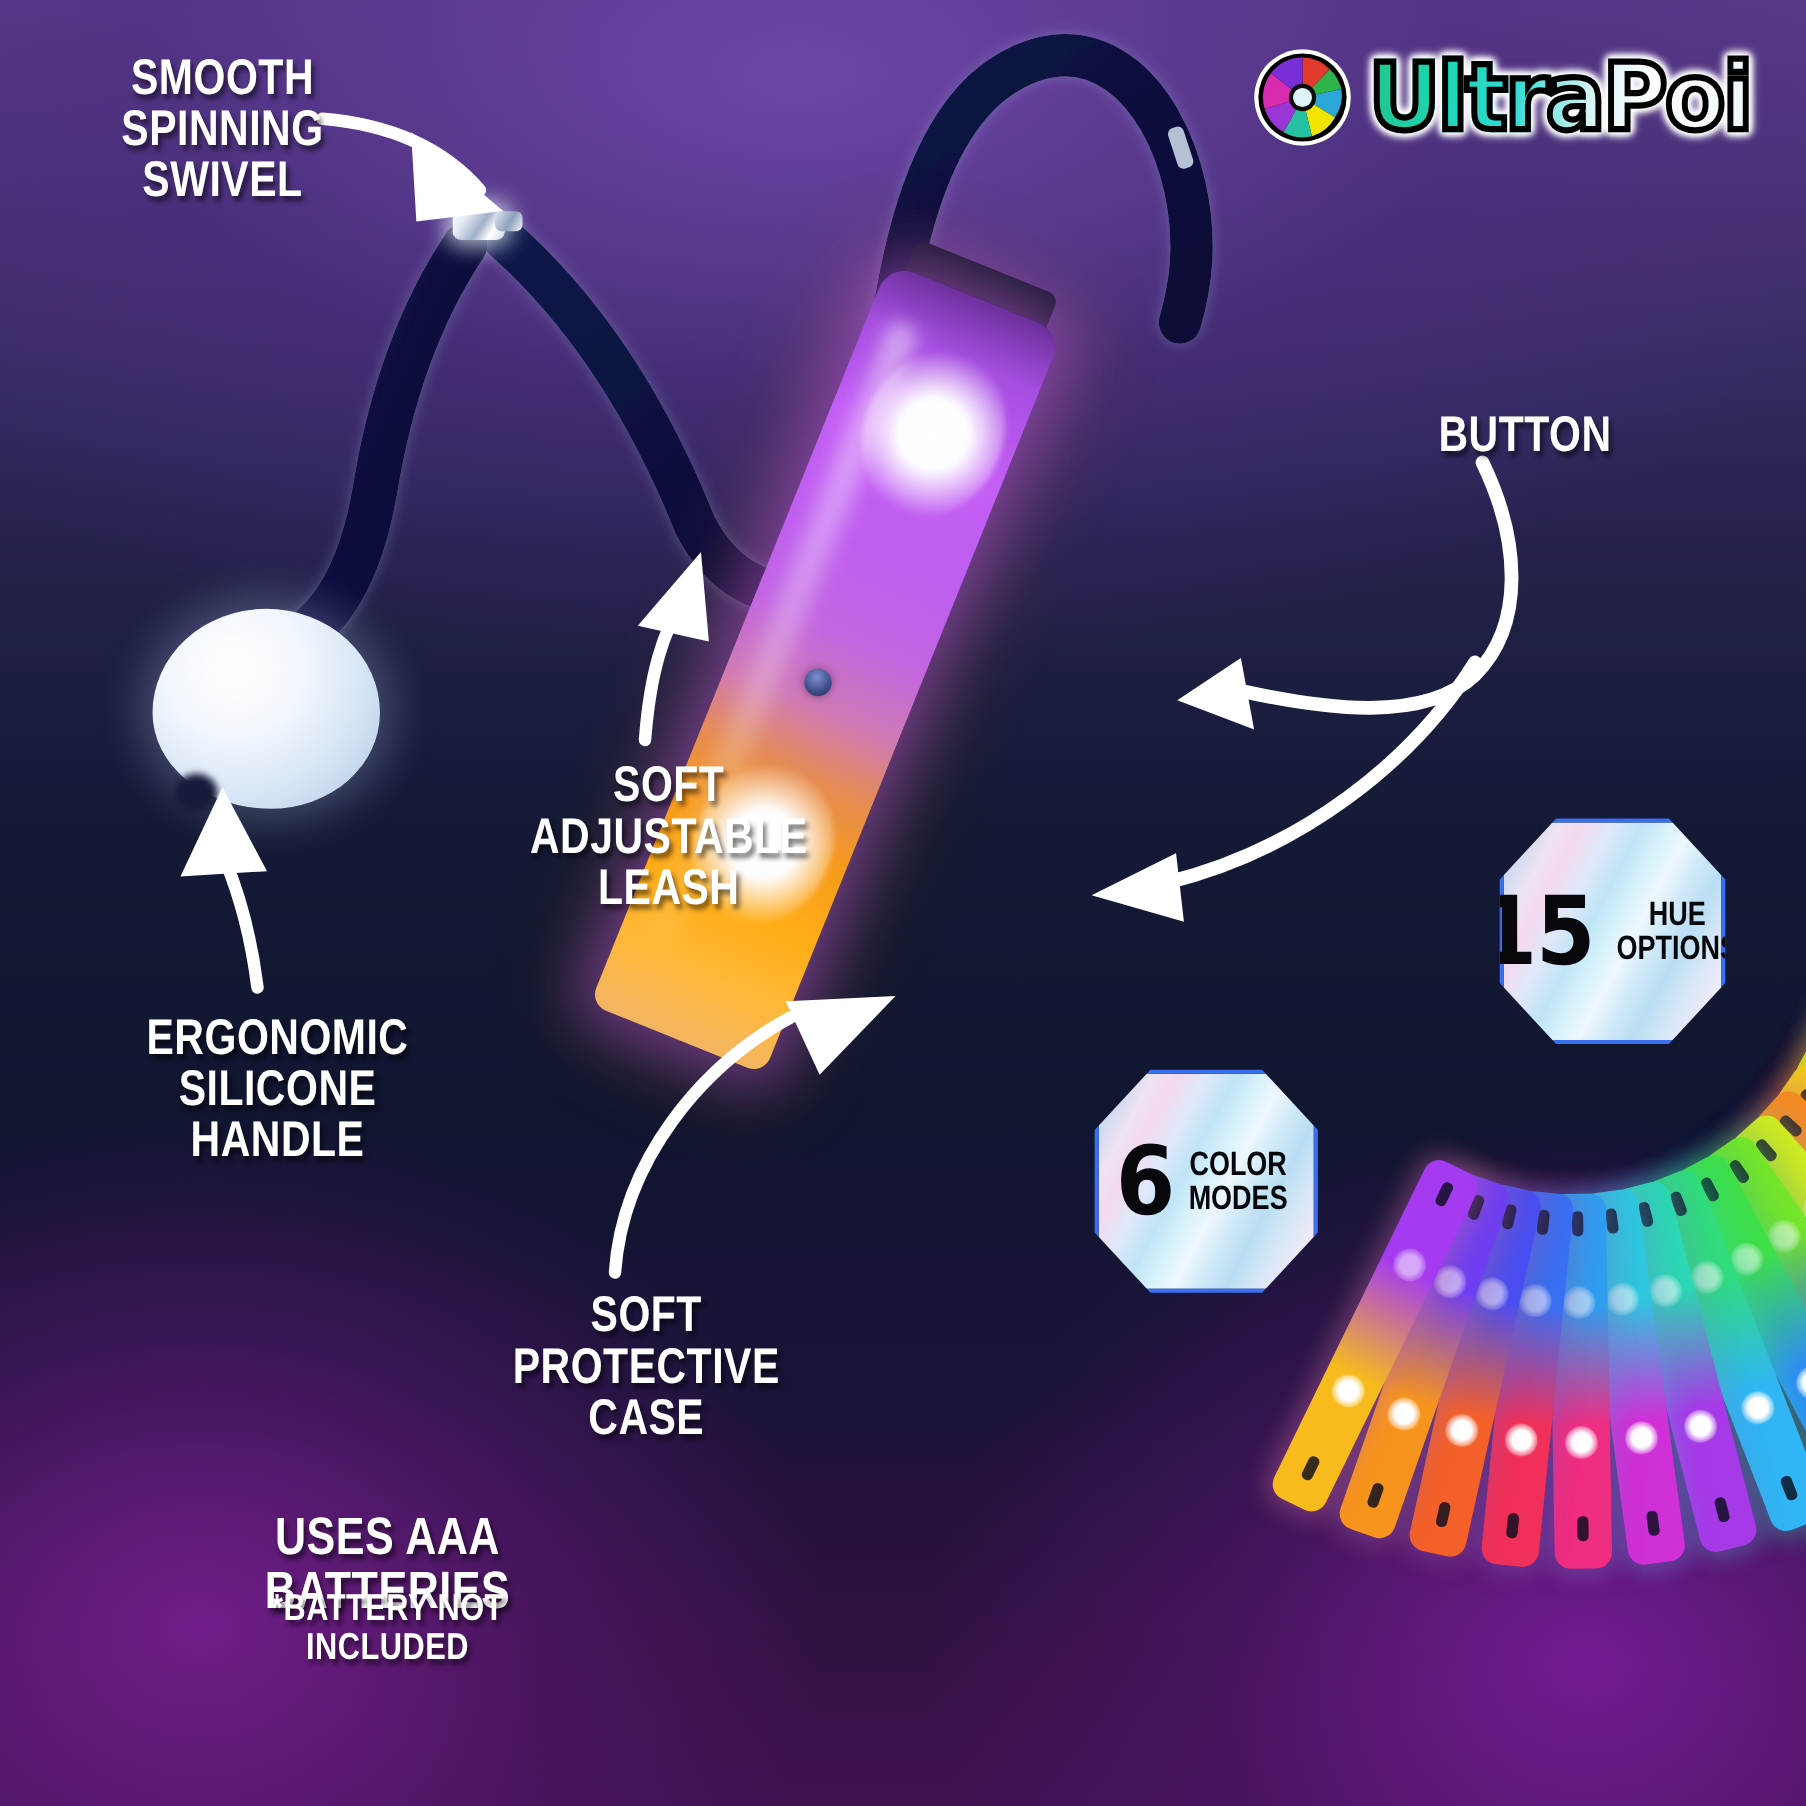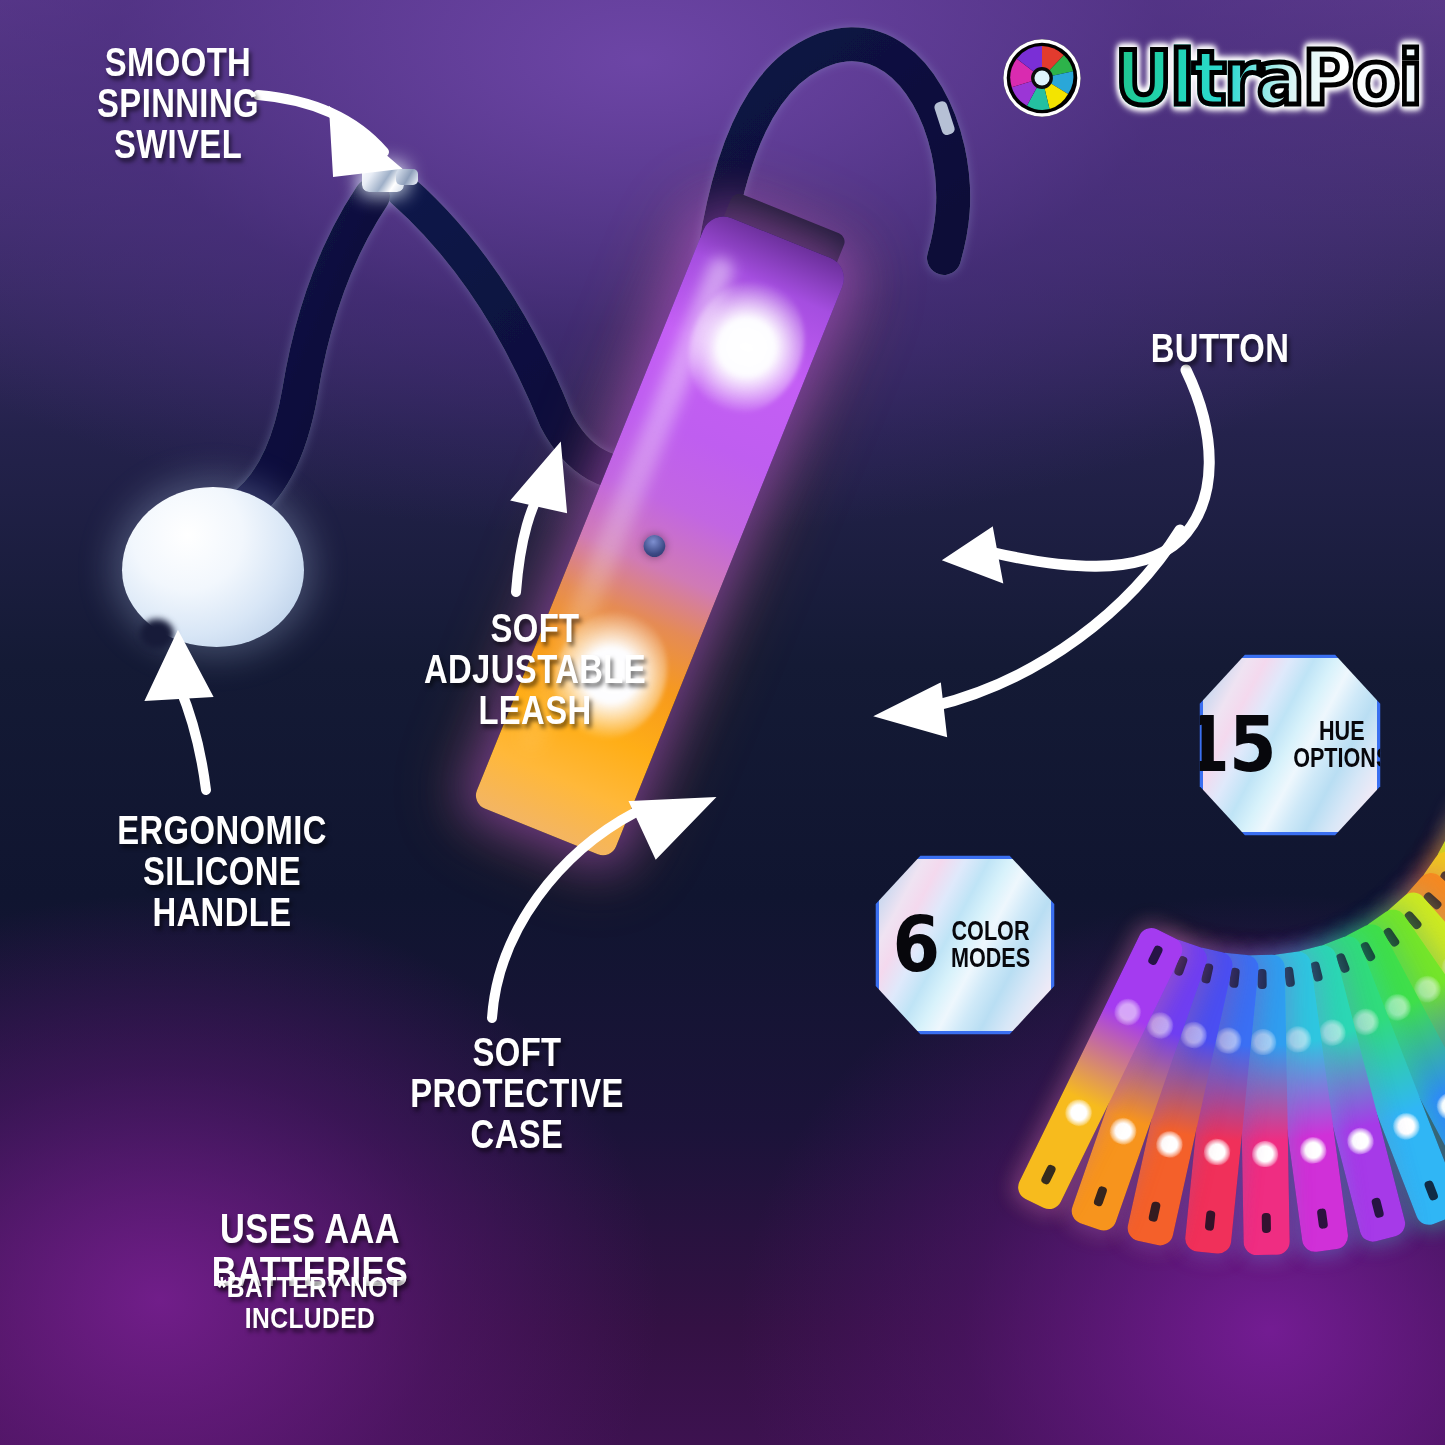--- a/index.html
+++ b/index.html
@@ -25,21 +25,21 @@
     letter-spacing:0.5px;
     line-height:1.02;
     text-align:center;
     text-shadow:3px 4px 5px rgba(0,0,0,0.55);
     transform:scaleX(0.82);
     white-space:pre-line;
     pointer-events:none;
   }
 
   
-  #logo{position:absolute;left:1000px;top:32px;width:420px;height:92px;display:flex;align-items:center;gap:23px;}
+  #logo{position:absolute;left:1000px;top:32px;width:420px;height:92px;display:flex;align-items:center;gap:3px;}
   #logo-mark{width:84px;height:84px;flex:0 0 84px;position:relative;filter:drop-shadow(0 0 0 #000);}
   #logo-text{
     font-size:74px;font-weight:800;letter-spacing:-2px;
     font-family:"DejaVu Sans", sans-serif;
     transform:scaleX(0.95);
     background:linear-gradient(96deg,#1fc48a 0%,#21d6b8 22%,#2fd9d2 38%,#d8f4f4 58%,#ffffff 74%,#eef7fb 100%);
     -webkit-background-clip:text;background-clip:text;color:transparent;
     -webkit-text-stroke:5px #000;
     paint-order:stroke fill;
     filter:drop-shadow(0 0 3px #fff) drop-shadow(0 0 3px #fff) drop-shadow(0 0 2px #fff);

